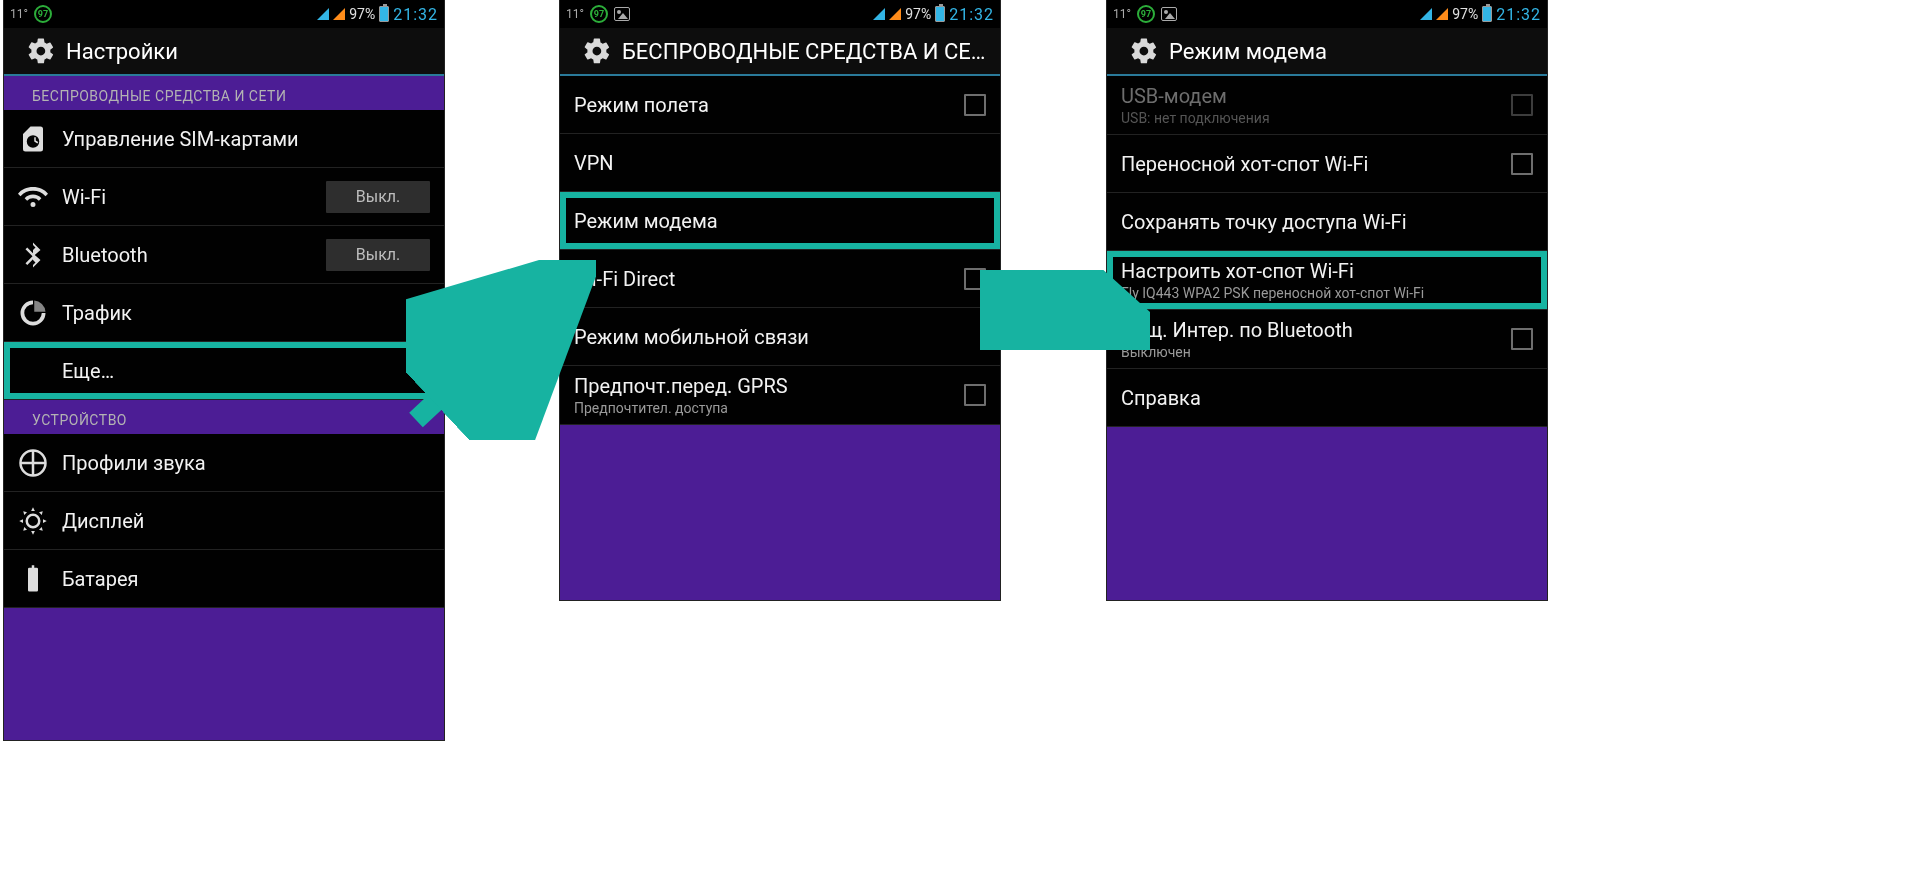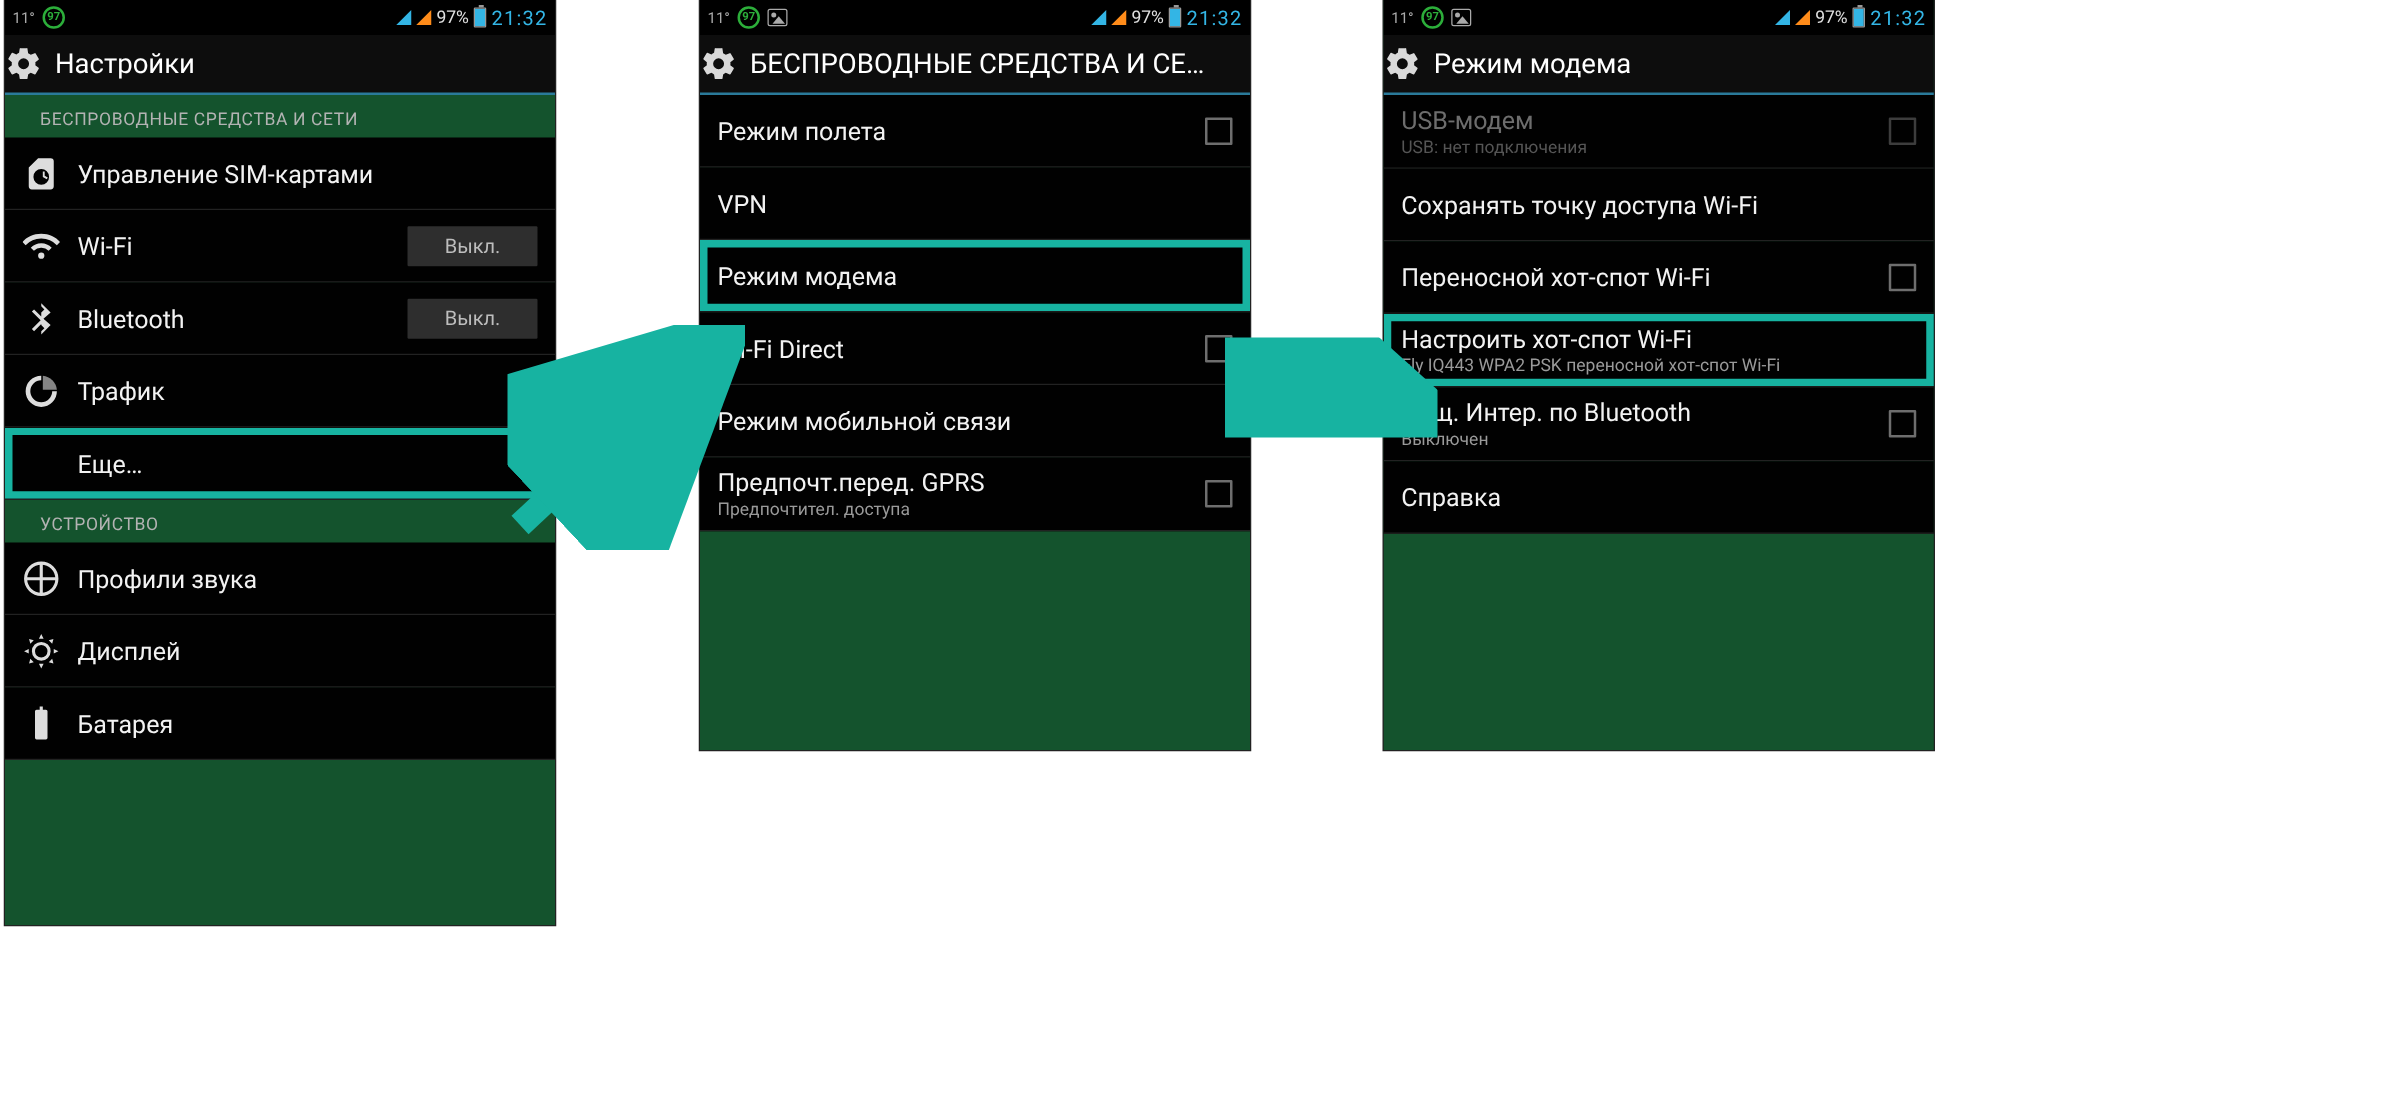--- a/index.html
+++ b/index.html
@@ -7,21 +7,21 @@
     background: #fff;
     font-family: Roboto, "Helvetica Neue", Arial, sans-serif;
     width: 1905px;
     height: 883px;
     position: relative;
     overflow: hidden;
   }
   .phone {
     position: absolute;
     width: 440px;
-    background: #14532d;
+    background: #4c1d95;
     color: #e8e8e8;
     box-shadow: 0 0 0 1px #222;
   }
   .phone1 { left: 4px;    top: 0; height: 740px; }
   .phone2 { left: 560px;  top: 0; height: 600px; }
   .phone3 { left: 1107px; top: 0; height: 600px; }
 
   
   .statusbar {
     height: 28px;
@@ -74,21 +74,21 @@
   }
   .pct { color: #e0e0e0; font-size: 14px; }
   .clock { color: #33b5e5; font-size: 16px; letter-spacing: 1px; }
 
   
   .header {
     height: 48px;
     display: flex;
     align-items: center;
     gap: 10px;
-    padding: 0 8px 0 0;
+    padding: 0 8px 0 22px;
     background: #0d0d0d;
     border-bottom: 2px solid #2a7a9a;
   }
   .header-title {
     font-size: 22px;
     font-weight: 400;
     color: #fff;
     white-space: nowrap;
     overflow: hidden;
     text-overflow: ellipsis;
@@ -364,29 +364,29 @@
   <div class="row">
     <div class="labels">
       <span class="title disabled">USB-модем</span>
       <span class="sub disabled">USB: нет подключения</span>
     </div>
     <span class="checkbox disabled"></span>
   </div>
 
   <div class="row">
     <div class="labels">
+        <span class="title">Переносной хот-спот Wi-Fi</span>
+      </div>
+    <span class="checkbox"></span>
+  </div>
+
+  <div class="row">
+    <div class="labels">
         <span class="title">Сохранять точку доступа Wi-Fi</span>
       </div>
-  </div>
-
-  <div class="row">
-    <div class="labels">
-        <span class="title">Переносной хот-спот Wi-Fi</span>
-      </div>
-    <span class="checkbox"></span>
   </div>
 
   <div class="row hl">
     <div class="labels">
       <span class="title">Настроить хот-спот Wi-Fi</span>
       <span class="sub">Fly IQ443 WPA2 PSK переносной хот-спот Wi-Fi</span>
     </div>
   </div>
 
   <div class="row">

